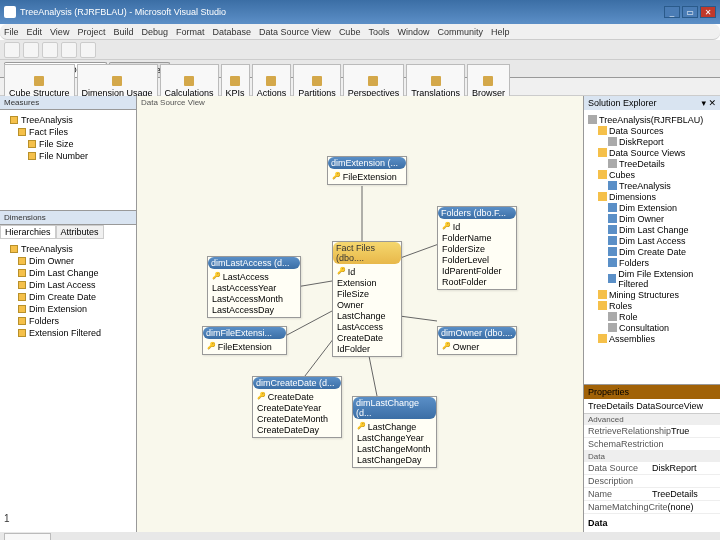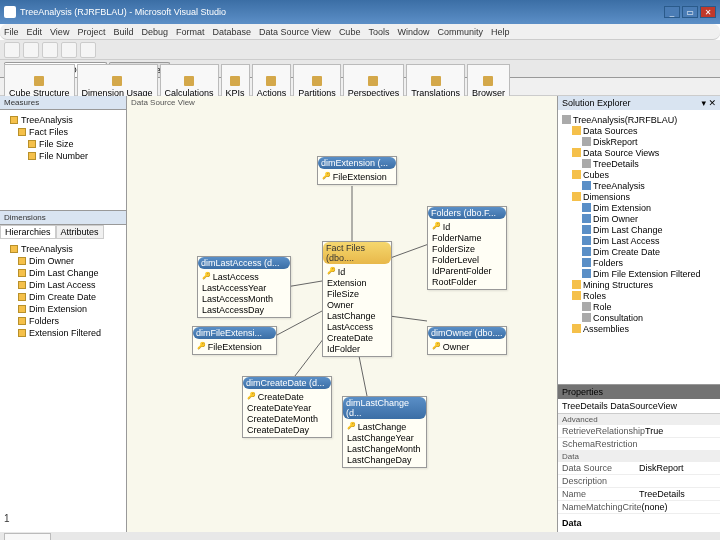--- a/index.html
+++ b/index.html
@@ -13,44 +13,44 @@
 .menubar span { color:#333; cursor:default;}
 .toolbar { height:20px; background:#e8e8e8; border-bottom:1px solid #ccc; display:flex; align-items:center; padding:0 4px; gap:3px;}
 .tbtn { width:16px; height:16px; background:#f5f5f5; border:1px solid #ccc; border-radius:2px;}
 .tabstrip { height:18px; background:#e8e8e8; border-bottom:1px solid #999; display:flex; align-items:end; padding:0 4px;}
 .tab { padding:2px 8px; background:#fff; border:1px solid #999; border-bottom:none; border-radius:2px 2px 0 0; margin-right:2px;}
 .tab.inactive { background:#ddd;}
 .subtoolbar { height:18px; background:#f0f0f0; border-bottom:1px solid #ccc; display:flex; align-items:center; padding:0 4px; gap:2px;}
 .subtab { padding:11px 4px; background:#f8f8f8; border:1px solid #bbb; font-size:8px; display:flex; align-items:center; gap:2px;flex-direction:column;}
 .subtab .ic { width:10px; height:10px; background:#d4a84a; border-radius:1px;}
 .main { display:flex; height:calc(540px - 18px - 16px - 20px - 18px - 18px - 14px);}
-.left { width:127px; display:flex; flex-direction:column; border-right:1px solid #999;}
+.left { width:137px; display:flex; flex-direction:column; border-right:1px solid #999;}
 .panel-hdr { background:#d9e4f1; border-bottom:1px solid #999; padding:2px 4px; font-size:8px; color:#333;}
 .tree { flex:0 0 auto; padding:4px; font-size:8px; background:#fff;}
 .tree-item { padding:1px 0 1px 6px; display:flex; align-items:center; gap:3px;}
 .tree-item .tic { width:8px; height:8px; background:#f5c04a; border:1px solid #b8902a;}
 .canvas { flex:1; background:#f9f8ec; position:relative; overflow:hidden;}
 .canvas-hdr { position:absolute; top:2px; left:4px; font-size:8px; color:#555;}
 .entity { position:absolute; background:#fffef5; border:1px solid #999; font-size:7px; box-shadow:1px 1px 2px rgba(0,0,0,0.1);}
 .entity-hdr { background:linear-gradient(#5a8fc7,#3b6ea5); color:#fff; padding:1px 3px; font-size:7px; display:flex; align-items:center; gap:2px;border-radius:6px;}
 .entity-hdr.yellow { background:linear-gradient(#f5d76e,#e8b84a); color:#333;}
 .entity-body { padding:2px 4px;}
 .entity-body div { display:flex; align-items:flex-start; gap:2px; padding:0.5px 0;}
 .key { color:#c09020; font-size:7px;}
 svg.lines { position:absolute; top:0; left:0; width:100%; height:100%; pointer-events:none;}
-.right { width:163px; display:flex; flex-direction:column; border-left:1px solid #999;}
+.right { width:137px; display:flex; flex-direction:column; border-left:1px solid #999;}
 .sol-hdr { background:#d9e4f1; padding:2px 4px; font-size:8px; display:flex; justify-content:space-between;}
 .sol-tree { flex:1; background:#fff; padding:4px; font-size:8px; overflow:auto;}
 .sol-item { padding:0.5px 0; display:flex; align-items:center; gap:2px;}
 .sol-item .sic { width:9px; height:9px; background:#f5c04a;}
 .sol-item .sic.blue { background:#5a8fc7;}
 .sol-item .sic.grey { background:#aaa;}
 .ind0{padding-left:0}.ind1{padding-left:10px}.ind2{padding-left:20px}
 .props { border-top:1px solid #999;}
-.props-hdr { background:#737373; padding:2px 4px; font-size:8px;}
+.props-hdr { background:#a16207; padding:2px 4px; font-size:8px;}
 .prop-row { display:flex; padding:1px 4px; font-size:8px; border-bottom:1px solid #eee;}
 .prop-row .k { flex:1; color:#555;}
 .prop-row .v { flex:1;}
 .prop-cat { background:#eee; padding:1px 4px; font-size:8px; color:#555;}
 .btm-tabs { display:flex; gap:2px; padding:1px 4px; background:#e8e8e8;}
 .dim-panel { border-top:1px solid #999; flex:1; display:flex; flex-direction:column;}
 .dim-tabs { display:flex; font-size:8px;}
 .dim-tab { padding:1px 4px; background:#f0f0f0; border:1px solid #ccc;}
 .dim-tab.active { background:#fff;}
 .footnum { position:absolute; bottom:16px; left:4px; font-size:10px; color:#333;}

